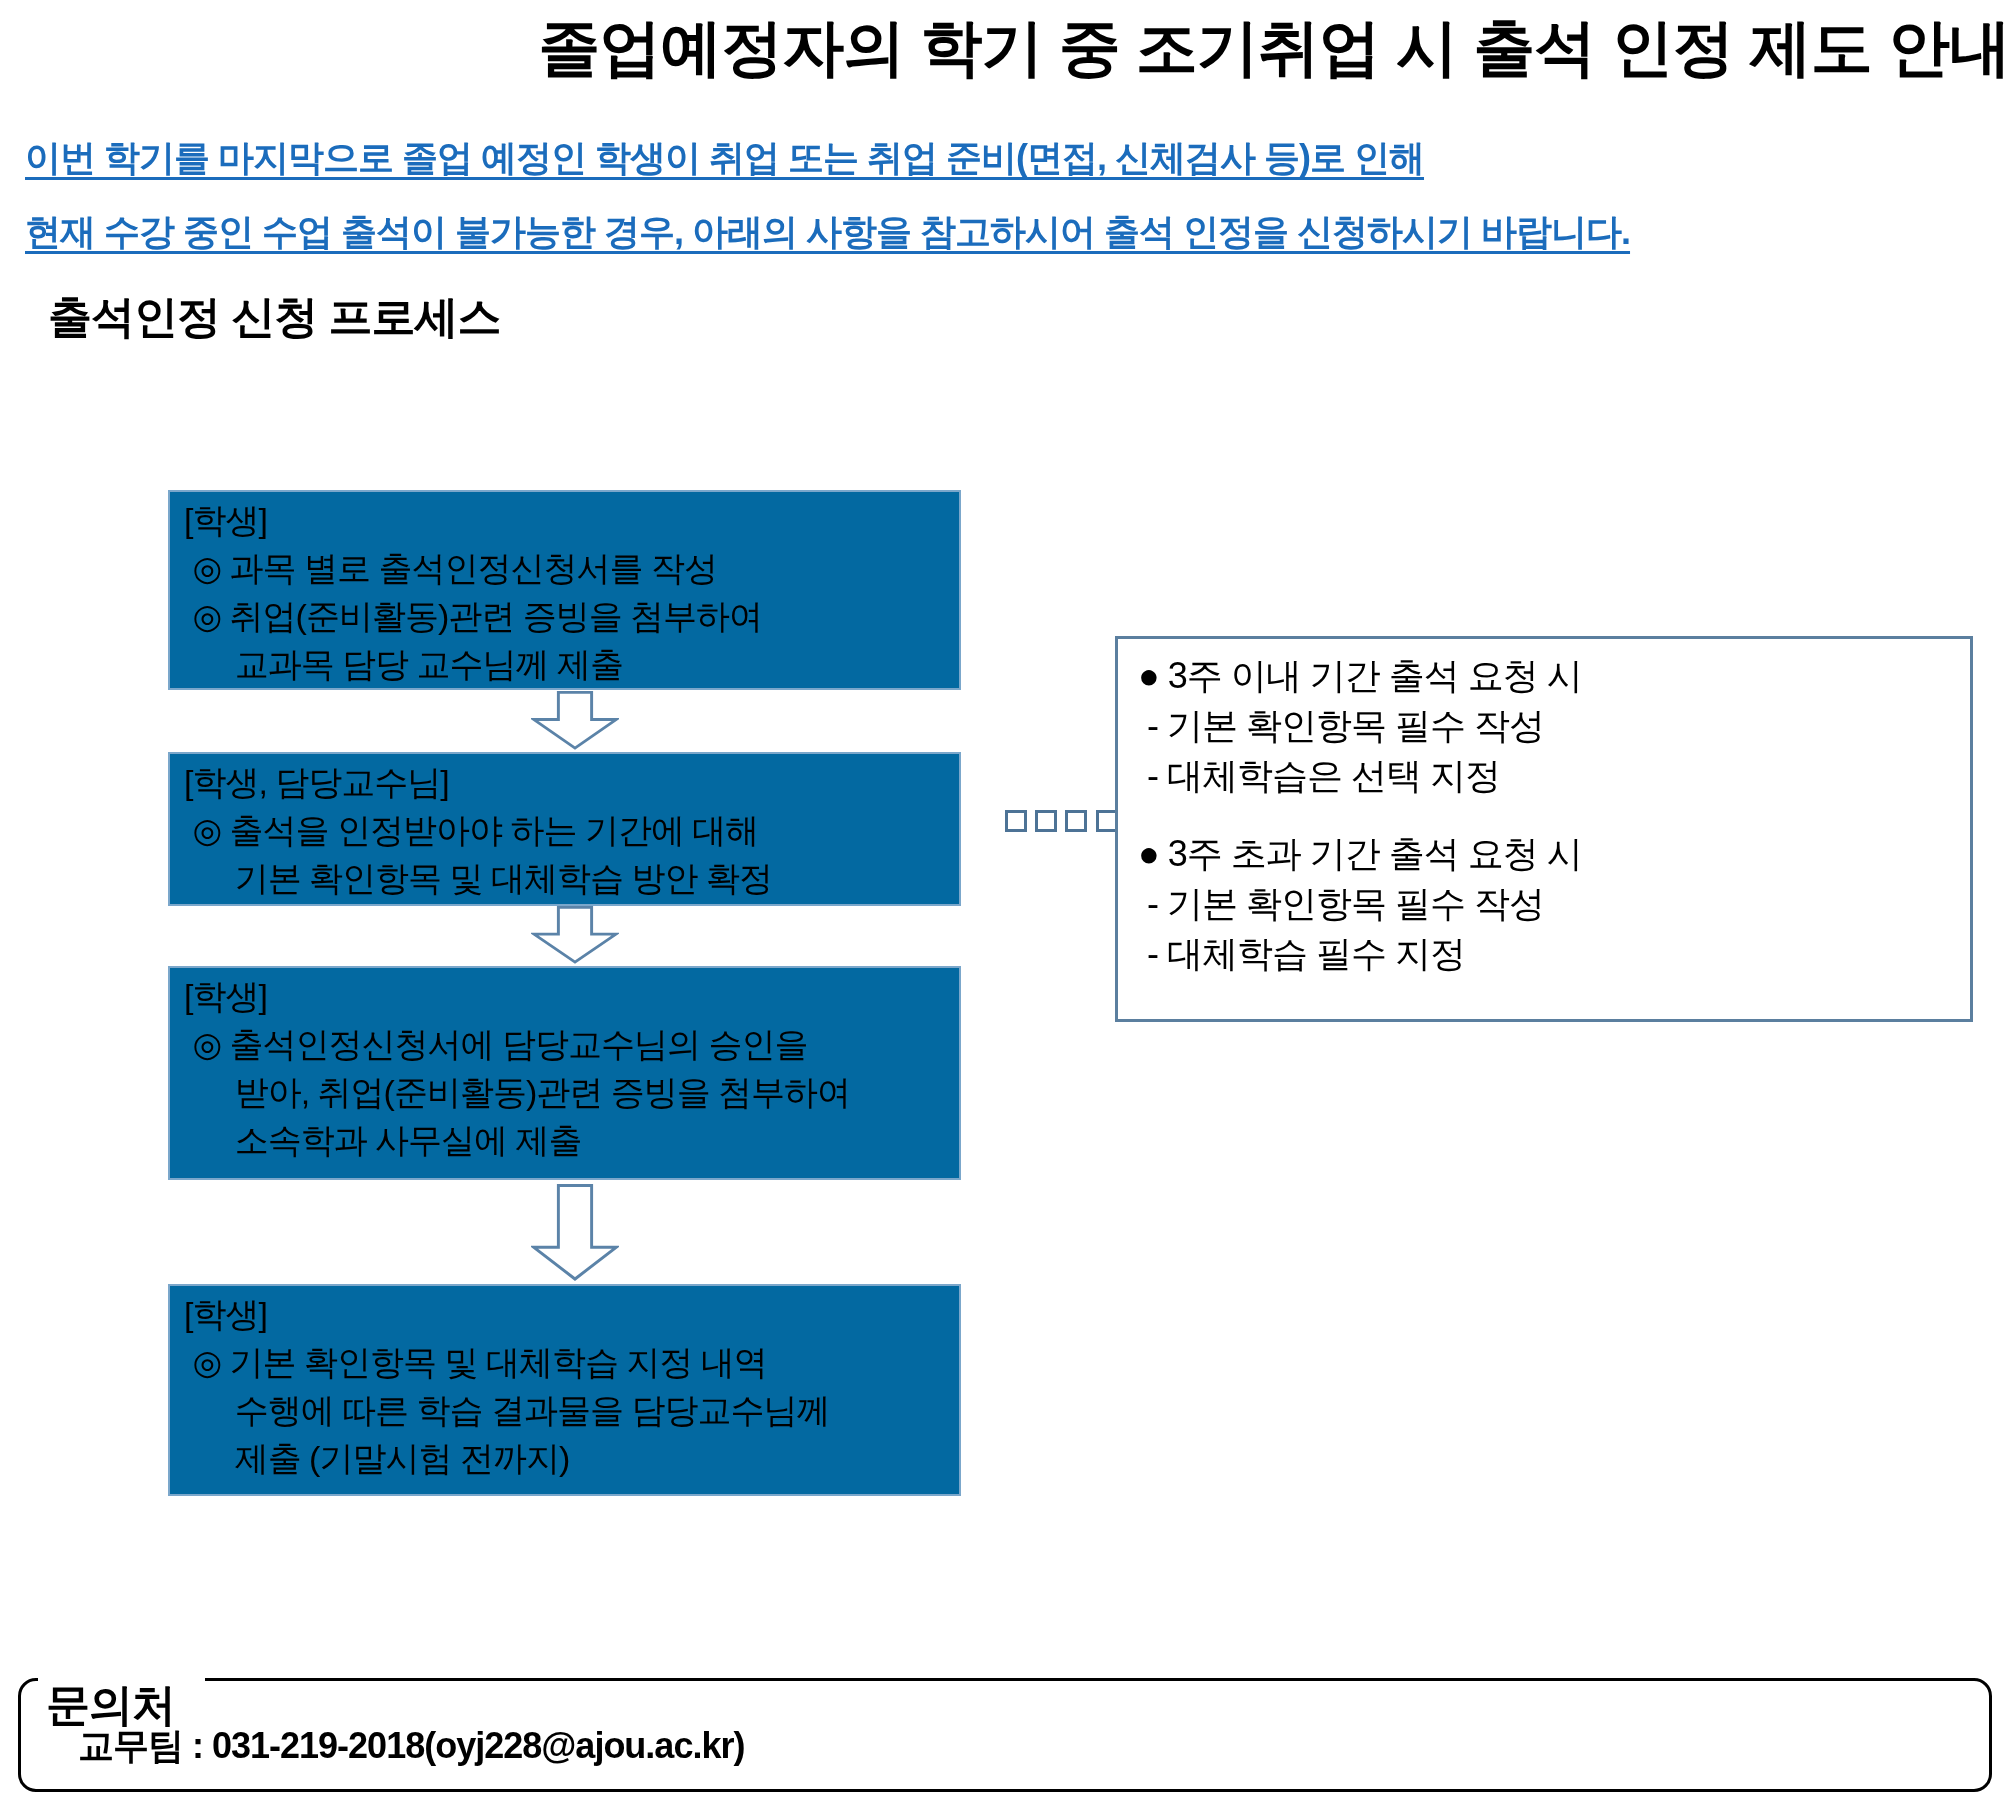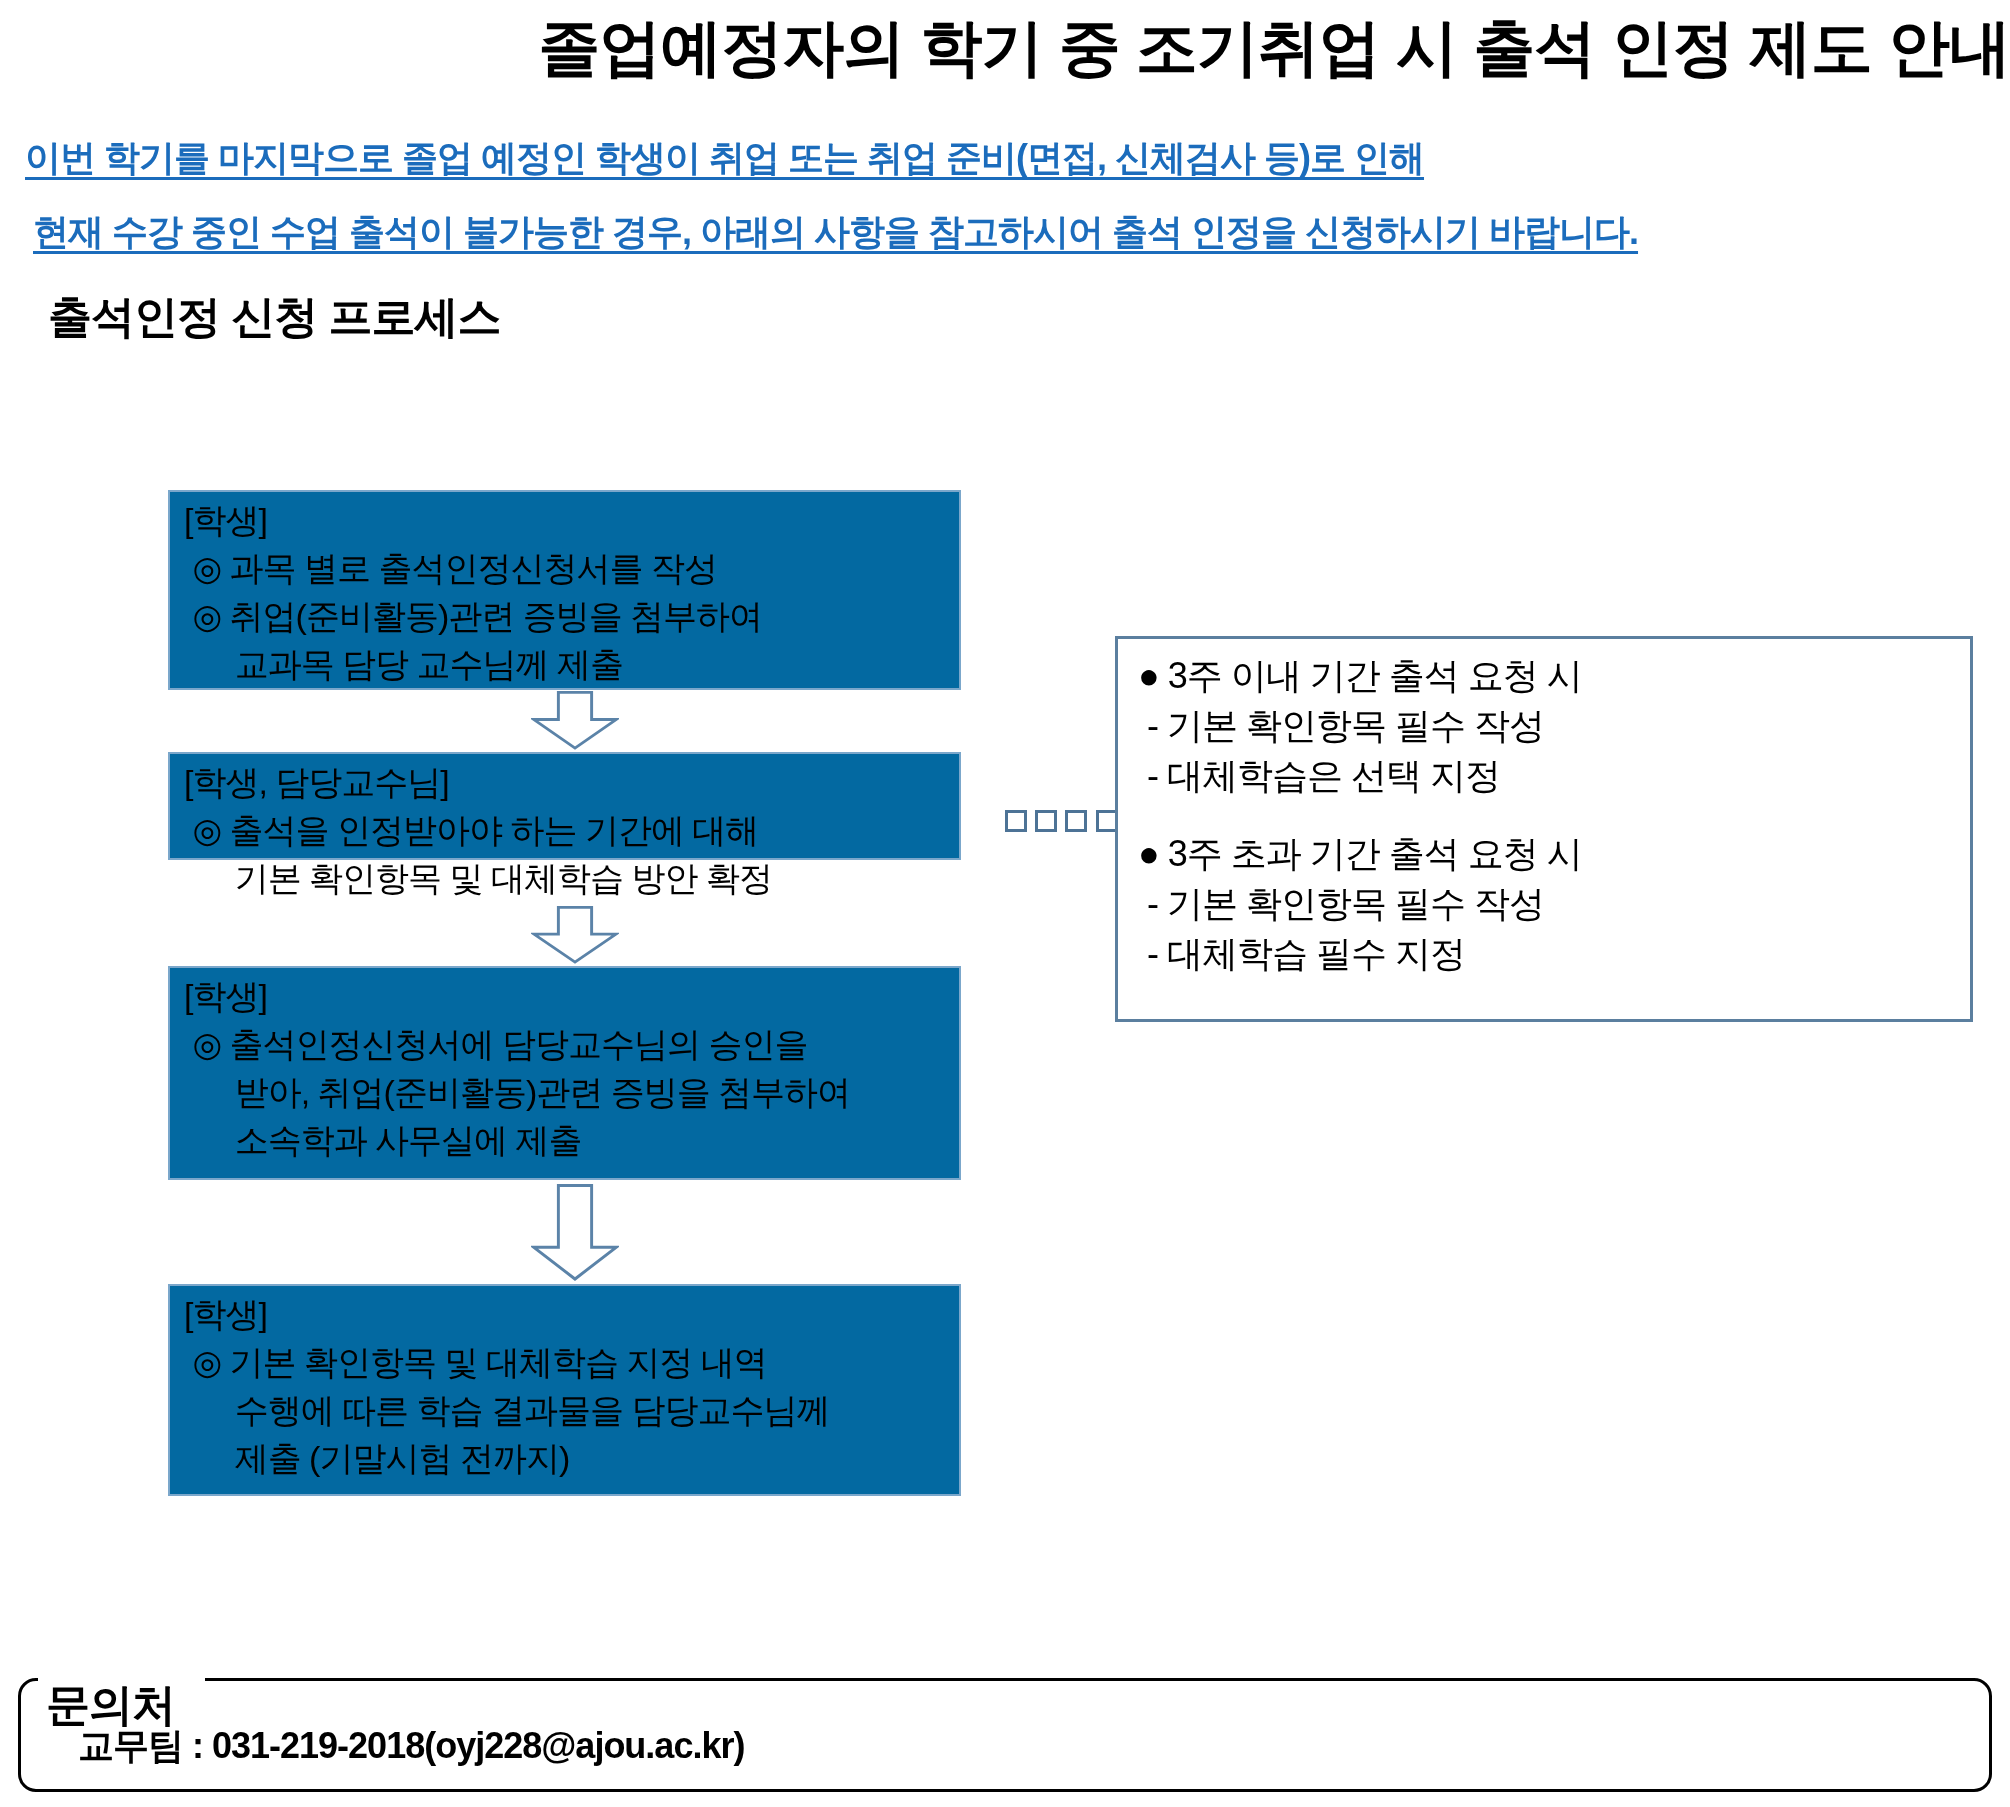--- a/index.html
+++ b/index.html
@@ -29,21 +29,21 @@
     left: 25px;
     font-size: 36px;
     font-weight: 700;
     color: #1b6cbc;
     text-decoration: underline;
     text-underline-offset: 7px;
     white-space: pre;
     letter-spacing: -1px;
   }
   .intro-line.l1 { top: 134px; }
-  .intro-line.l2 { top: 208px; margin-left: 8px; }
+  .intro-line.l2 { top: 208px; }
   .section-heading {
     position: absolute;
     top: 288px; left: 48px;
     font-size: 44px;
     font-weight: 800;
     letter-spacing: -1px;
   }
   .flow-box {
     position: absolute;
     left: 168px;
@@ -52,21 +52,21 @@
     background: #0369a1;
     padding: 4px 14px;
   }
   .flow-box .box-line {
     font-size: 34px;
     line-height: 48px;
     white-space: pre;
     letter-spacing: -1px;
   }
   .box-1 { top: 490px; height: 200px; }
-  .box-2 { top: 752px; height: 108px; }
+  .box-2 { top: 752px; height: 154px; }
   .box-3 { top: 966px; height: 214px; }
   .box-4 { top: 1284px; height: 212px; }
   .down-arrow {
     position: absolute;
     left: 531px;
     width: 88px;
   }
   .arrow-1 { top: 691px; height: 59px; }
   .arrow-2 { top: 906px; height: 58px; }
   .arrow-3 { top: 1184px; height: 97px; }

